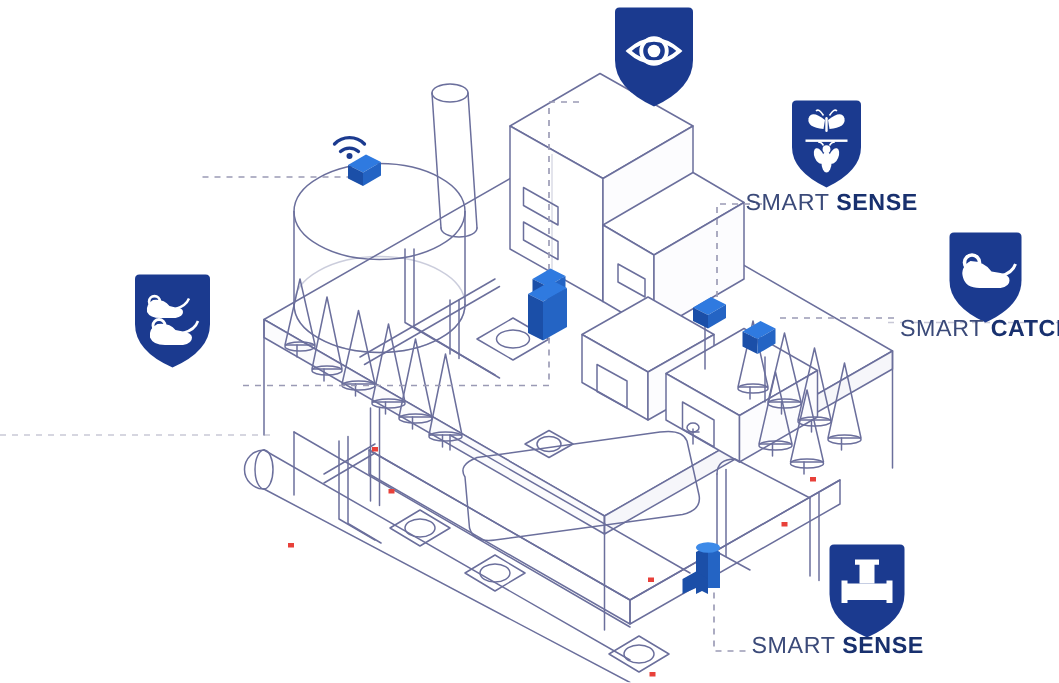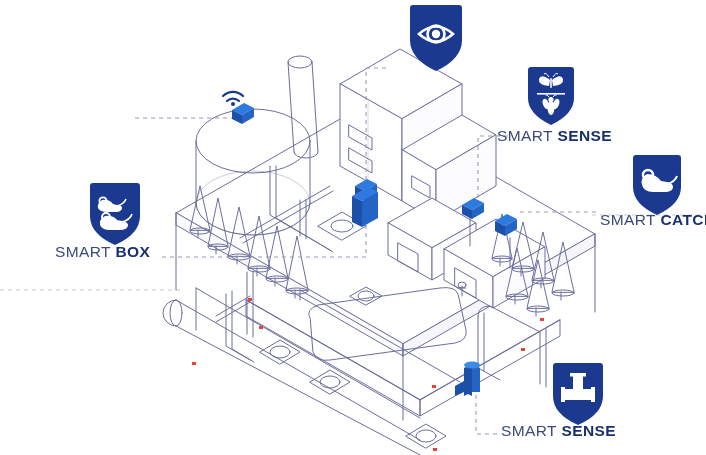--- a/index.html
+++ b/index.html
@@ -372,21 +372,20 @@
       <path d="M2 4 Q2 1 5 1 L49 1 Q52 1 52 4 L52 34 Q52 52 27 63 Q2 52 2 34 Z" fill="#1b3a8f"></path>
       <g fill="#ffffff">
         <path d="M14 18 Q9 21 10 26 Q12 30 19 30 L29 30 Q34 29 34 26 Q34 23 29 23 L25 22 Q21 17 14 18 Z"></path>
         <circle cx="15" cy="19" r="3.6" fill="none" stroke="#ffffff" stroke-width="1.8"></circle>
         <path d="M29 24 Q36 22 38 17" fill="none" stroke="#ffffff" stroke-width="1.6"></path>
         <path d="M17 34 Q11 37 12 43 Q14 48 22 48 L34 48 Q40 47 40 43 Q40 40 34 39 L29 38 Q25 33 17 34 Z"></path>
         <circle cx="18" cy="35" r="4" fill="none" stroke="#ffffff" stroke-width="1.9"></circle>
         <path d="M34 40 Q42 38 44 32" fill="none" stroke="#ffffff" stroke-width="1.7"></path>
       </g>
     </svg>
-    <div class="badge-label"><span>SMART</span> <b>BOX</b></div>
   </div>
 
   <div class="badge-group" id="g-pipe">
     <svg class="shield" width="54" height="64" viewBox="0 0 54 64">
       <path d="M2 4 Q2 1 5 1 L49 1 Q52 1 52 4 L52 34 Q52 52 27 63 Q2 52 2 34 Z" fill="#1b3a8f"></path>
       <g fill="#ffffff">
         <rect x="22" y="13" width="10" height="14"></rect>
         <rect x="19" y="11" width="16" height="3.5"></rect>
         <rect x="13" y="27" width="28" height="11"></rect>
         <rect x="10" y="25" width="4" height="15"></rect>

